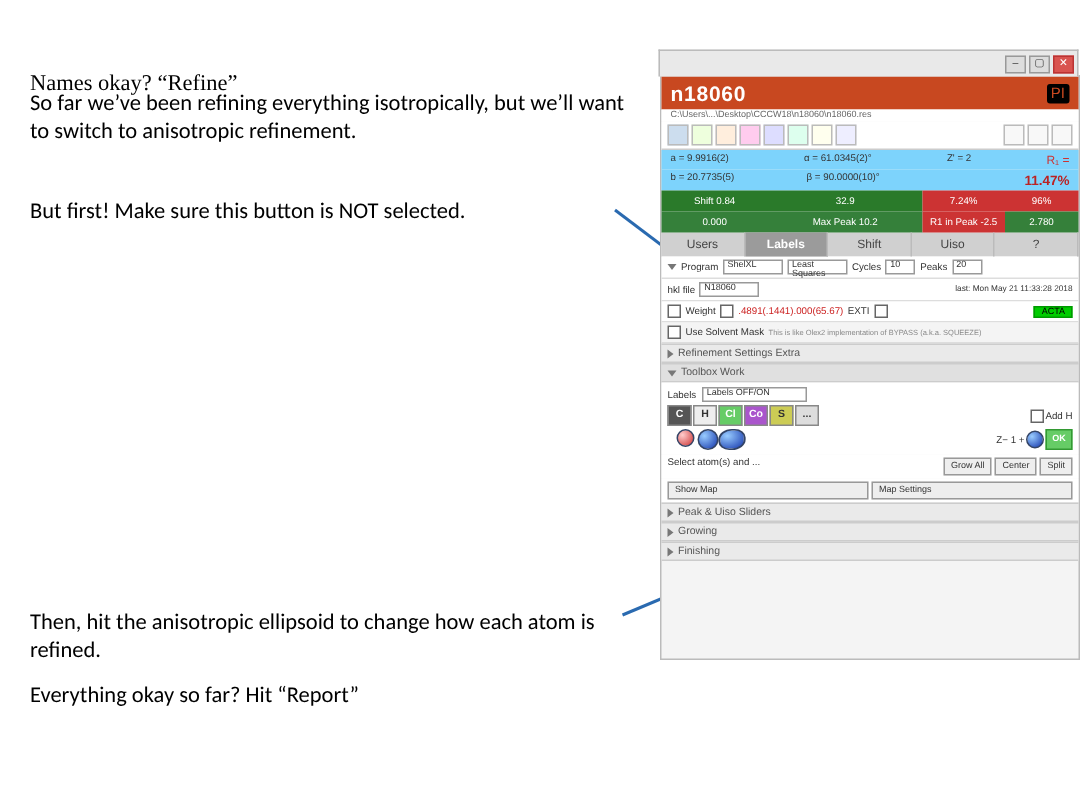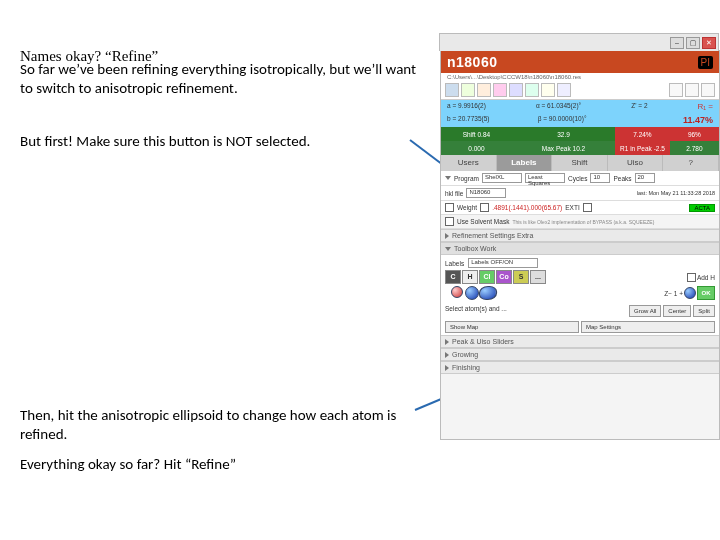--- a/index.html
+++ b/index.html
@@ -109,21 +109,21 @@
   
   .arrow-svg { position:absolute; pointer-events:none; }
 </style>
 </head>
 <body>
 
 <div class="slide-text t1">Names okay? “Refine”</div>
 <div class="slide-text t2">So far we’ve been refining everything isotropically, but we’ll want to switch to anisotropic refinement.</div>
 <div class="slide-text t3">But first! Make sure this button is NOT selected.</div>
 <div class="slide-text t4">Then, hit the anisotropic ellipsoid to change how each atom is refined.</div>
-<div class="slide-text t5">Everything okay so far? Hit “Refine”</div>
+<div class="slide-text t5">Everything okay so far? Hit “Report”</div>
 
 <svg class="arrow-svg" style="left:0;top:0;width:720px;height:540px;">
   <defs>
     <marker id="ah" markerWidth="8" markerHeight="8" refX="6" refY="3" orient="auto">
       <path d="M0,0 L7,3 L0,6 Z" fill="#2a6ab0"></path>
     </marker>
   </defs>
   <line x1="410" y1="140" x2="615" y2="295" stroke="#2a6ab0" stroke-width="2" marker-end="url(#ah)"></line>
   <line x1="415" y1="410" x2="625" y2="322" stroke="#2a6ab0" stroke-width="2" marker-end="url(#ah)"></line>
 </svg>

